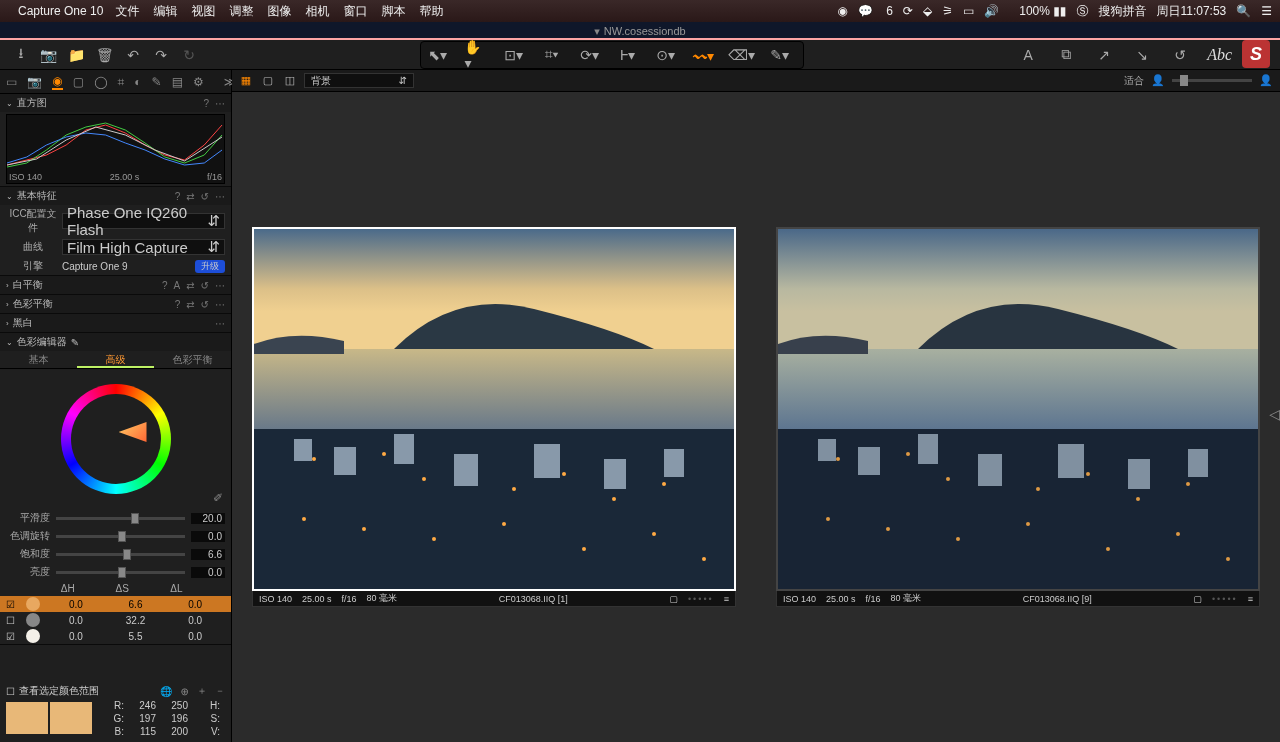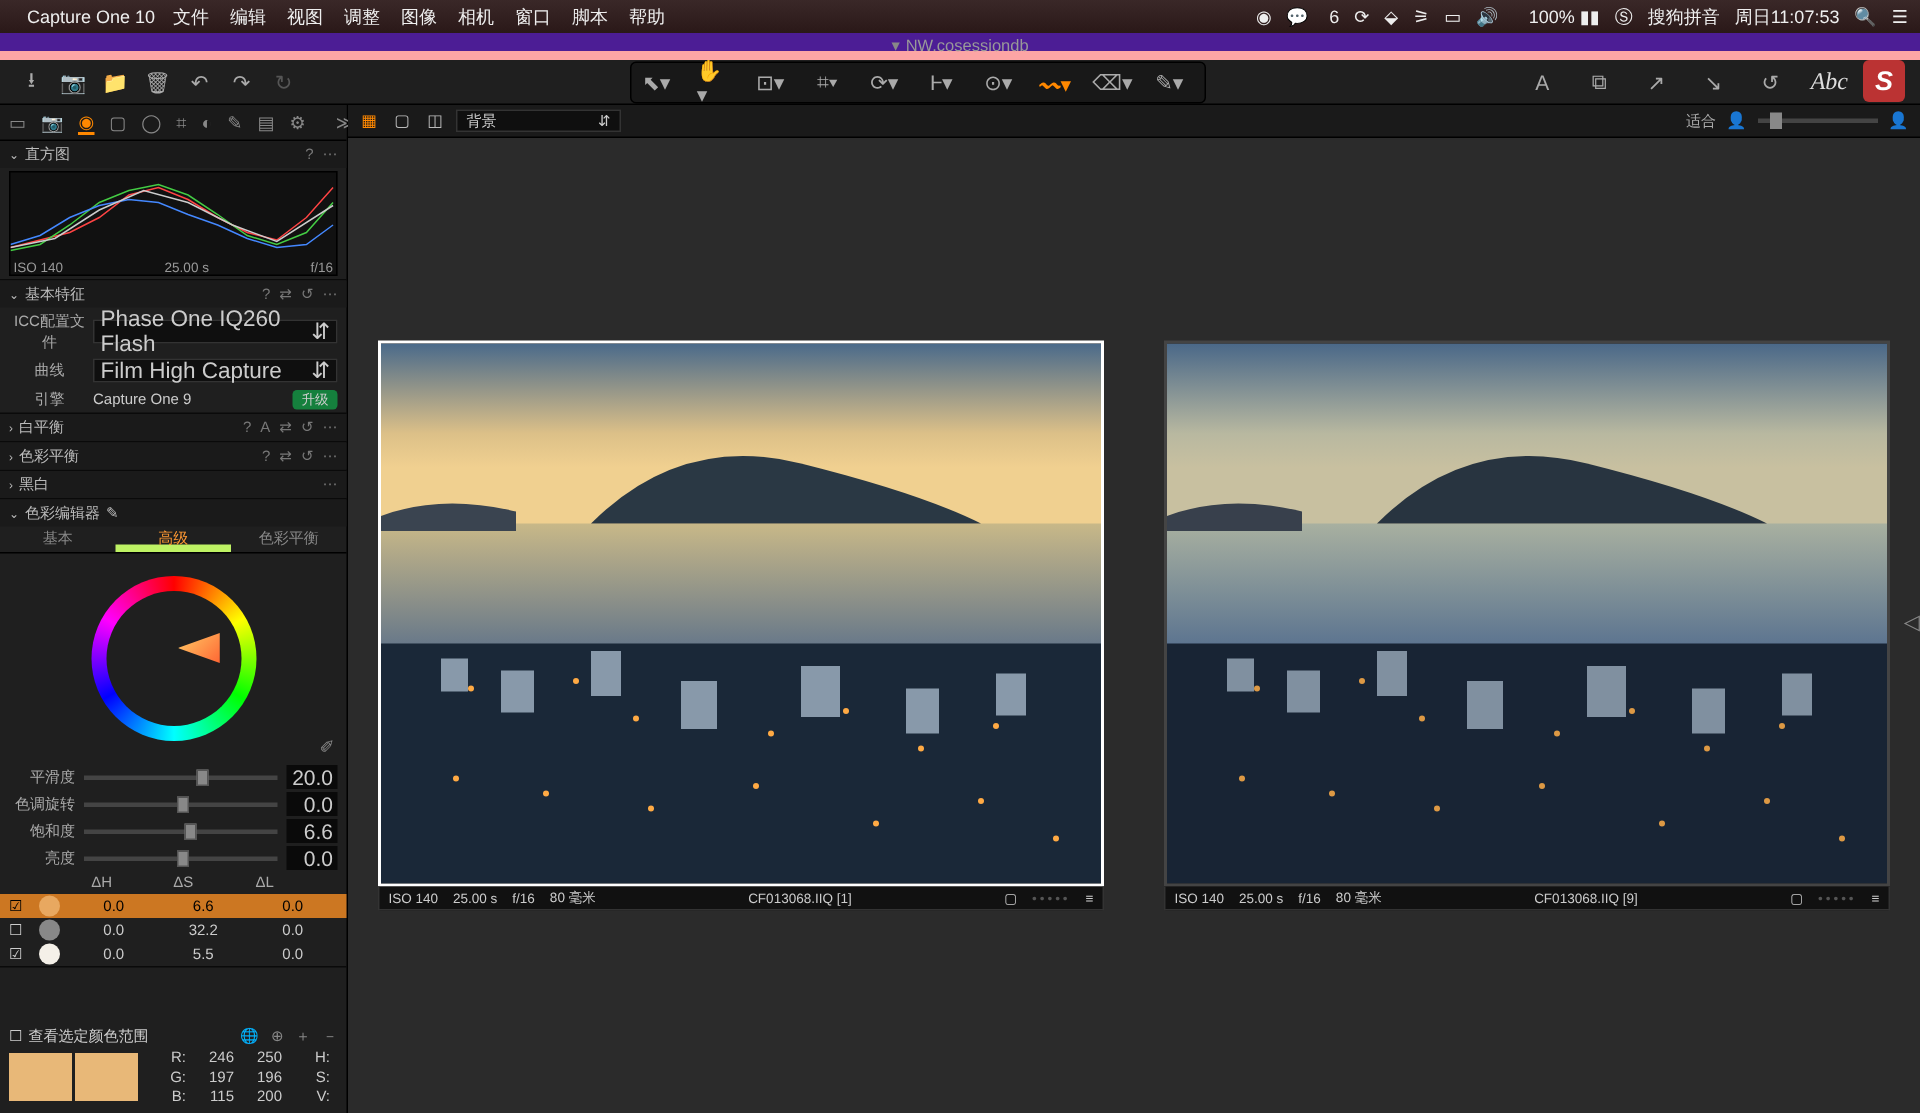--- a/index.html
+++ b/index.html
@@ -8,21 +8,21 @@
 
 .menubar { height: 22px; background: linear-gradient(#3a2828,#2a1818); display: flex; align-items: center; padding: 0 8px; font-size: 12px; color: #eee; }
 .menubar .apple { margin-right: 10px; }
 .menubar .appname { font-weight: 400; margin-right: 12px; }
 .menubar .mitem { margin-right: 14px; cursor: default; }
 .menubar .spacer { flex: 1; }
 .menubar .right span { margin-left: 10px; }
 .menubar .right { display: flex; align-items: center; }
 
 
-.titlebar { height: 18px; background: #4c1d95; text-align: center; font-size: 11px; color: #999; line-height: 18px; border-bottom: 6px solid #fca5a5; }
+.titlebar { height: 18px; background: #0f172a; text-align: center; font-size: 11px; color: #999; line-height: 18px; border-bottom: 2px solid #fca5a5; }
 .titlebar .dot { color: #888; margin-right: 4px; }
 
 
 .toolbar { height: 30px; background: #1f1f1f; display: flex; align-items: center; padding: 0 10px; border-bottom: 1px solid #000; }
 .toolbar .tbtn { width: 22px; height: 22px; display: inline-flex; align-items: center; justify-content: center; color: #aaa; margin-right: 6px; font-size: 14px; }
 .toolbar .group { display: flex; align-items: center; }
 .toolbar .centergroup { flex: 1; display: flex; justify-content: center; }
 .toolbar .centerbox { background: #181818; border: 1px solid #000; border-radius: 4px; padding: 2px 6px; display: flex; gap: 10px; }
 .toolbar .rightgroup { display: flex; align-items: center; gap: 10px; }
 .abc { font-size: 16px; color: #ddd; font-style: italic; font-family: Georgia, serif; }
@@ -47,40 +47,40 @@
 
 
 .histogram { height: 70px; background: #111; position: relative; margin: 2px 6px; border: 1px solid #000; }
 .histo-svg { width: 100%; height: 55px; }
 .histo-info { display: flex; justify-content: space-between; padding: 0 2px; font-size: 9px; color: #999; }
 
 
 .formrow { display: flex; align-items: center; padding: 2px 6px; font-size: 10px; }
 .formrow .lbl { width: 54px; text-align: center; margin-right: 2px; color: #aaa; }
 .formrow .sel { flex: 1; background: #0f0f0f; border: 1px solid #333; color: #ccc; padding: 1px 4px; font-size: 15px; height: 16px; display: flex; align-items: center; justify-content: space-between; }
-.formrow .chip { background: #15803d; border-radius: 3px; padding: 0 6px; font-size: 9px; color: #ccc; margin-left: 4px; }
+.formrow .chip { background: #1d4ed8; border-radius: 3px; padding: 0 6px; font-size: 9px; color: #ccc; margin-left: 4px; }
 
 
 .cetabs { display: flex; height: 18px; border-bottom: 1px solid #000; }
 .cetab { flex: 1; text-align: center; font-size: 10px; line-height: 18px; color: #888; }
-.cetab.active { color: #ff9933; border-bottom: 5px solid #bef264; }
+.cetab.active { color: #ff9933; border-bottom: 2px solid #bef264; }
 
 
 .wheelbox { height: 140px; display: flex; align-items: center; justify-content: center; position: relative; }
 .wheel { width: 110px; height: 110px; border-radius: 50%; background: conic-gradient(red, yellow, lime, cyan, blue, magenta, red); position: relative; }
 .wheel::after { content: ''; position: absolute; inset: 10px; border-radius: 50%; background: #1f1f1f; }
 .wedge { position: absolute; top: 38px; left: 58px; width: 28px; height: 20px; background: linear-gradient(135deg, #ffcc66, #ff6633); clip-path: polygon(0 50%, 100% 0, 100% 100%); z-index: 2; }
 .picker-icon { position: absolute; right: 8px; bottom: 4px; color: #888; font-size: 12px; }
 
 
 .sliderrow { display: flex; align-items: center; padding: 2px 6px; height: 18px; }
 .sliderrow .slbl { width: 44px; text-align: right; font-size: 10px; color: #aaa; margin-right: 6px; }
 .sliderrow .strack { flex: 1; height: 3px; background: #444; position: relative; }
 .sliderrow .sthumb { position: absolute; top: -4px; width: 8px; height: 11px; background: #888; border: 1px solid #555; }
-.sliderrow .sval { width: 34px; text-align: right; background: #0a0a0a; margin-left: 6px; padding: 0 3px; font-size: 14px; }
+.sliderrow .sval { width: 34px; text-align: right; background: #0a0a0a; margin-left: 6px; padding: 0 3px; font-size: 10px; }
 
 
 .dtable { font-size: 10px; }
 .dhead { display: flex; padding: 2px 6px; color: #aaa; }
 .dhead div { flex: 1; text-align: left; }
 .drow { display: flex; padding: 2px 6px; align-items: center; height: 16px; }
 .drow.sel { background: #cc7722; color: #000; }
 .drow .dcb { width: 14px; }
 .drow .dsw { width: 14px; height: 14px; border-radius: 50%; margin: 0 6px; }
 .drow .dval { flex: 1; text-align: center; }

